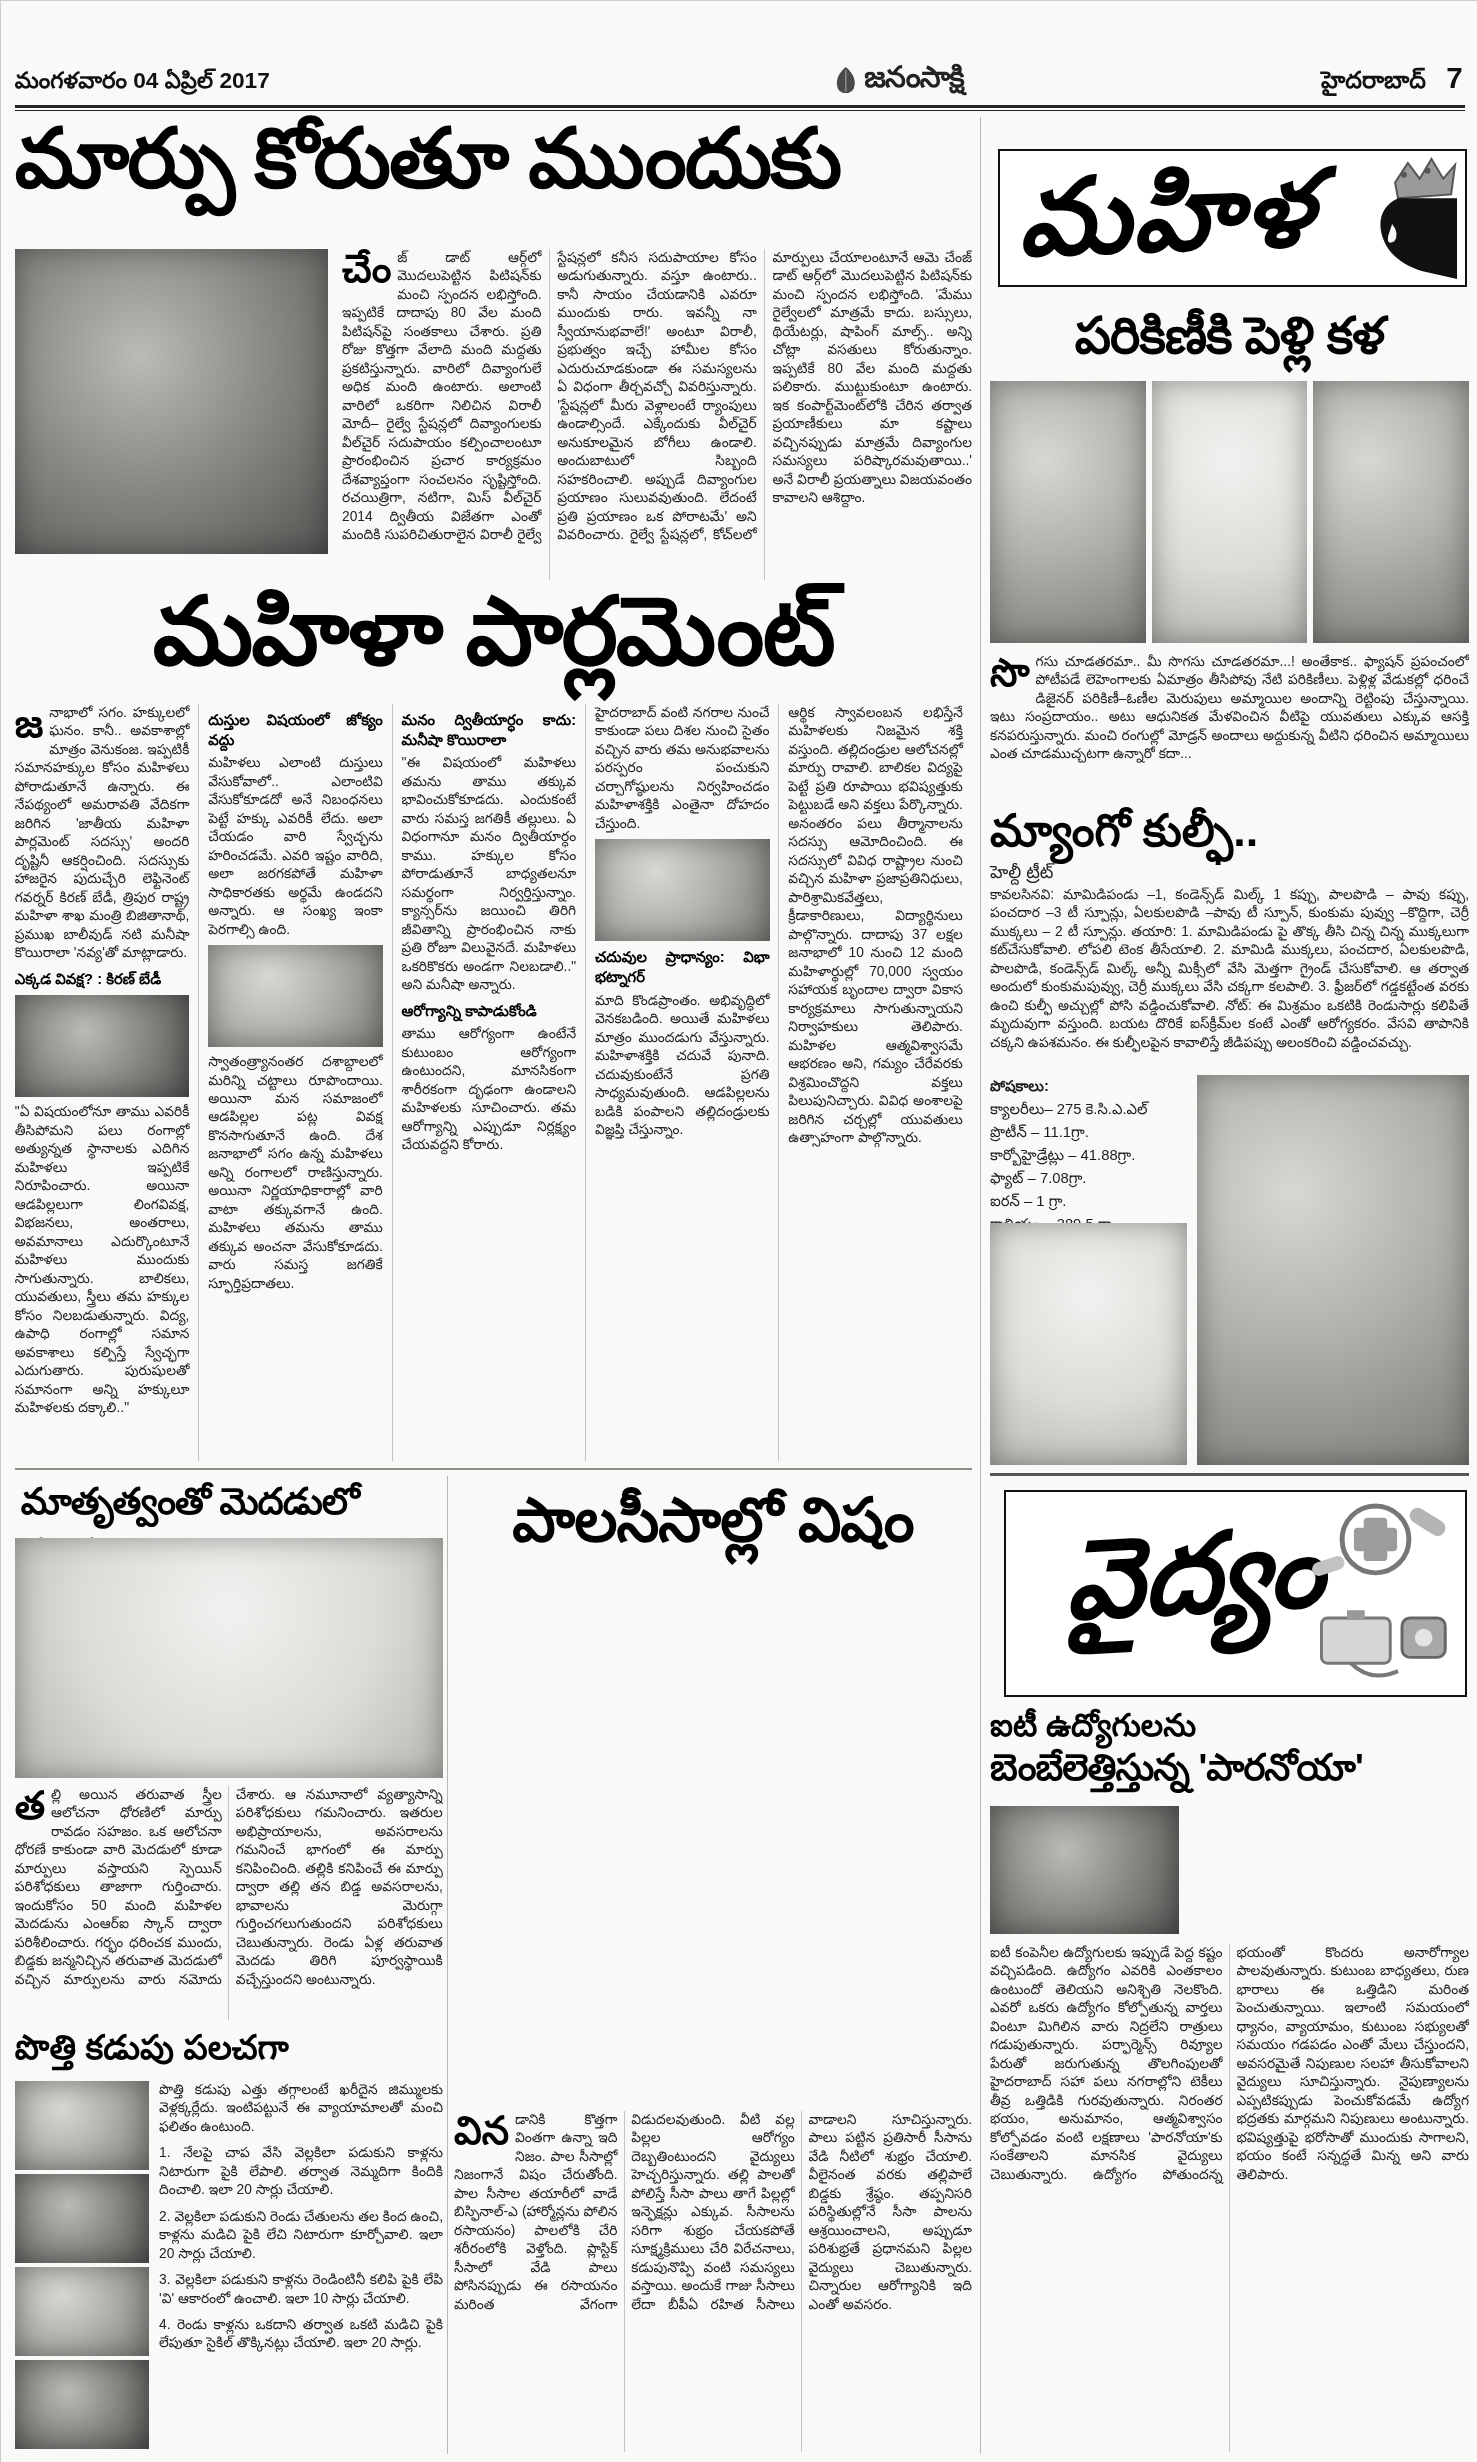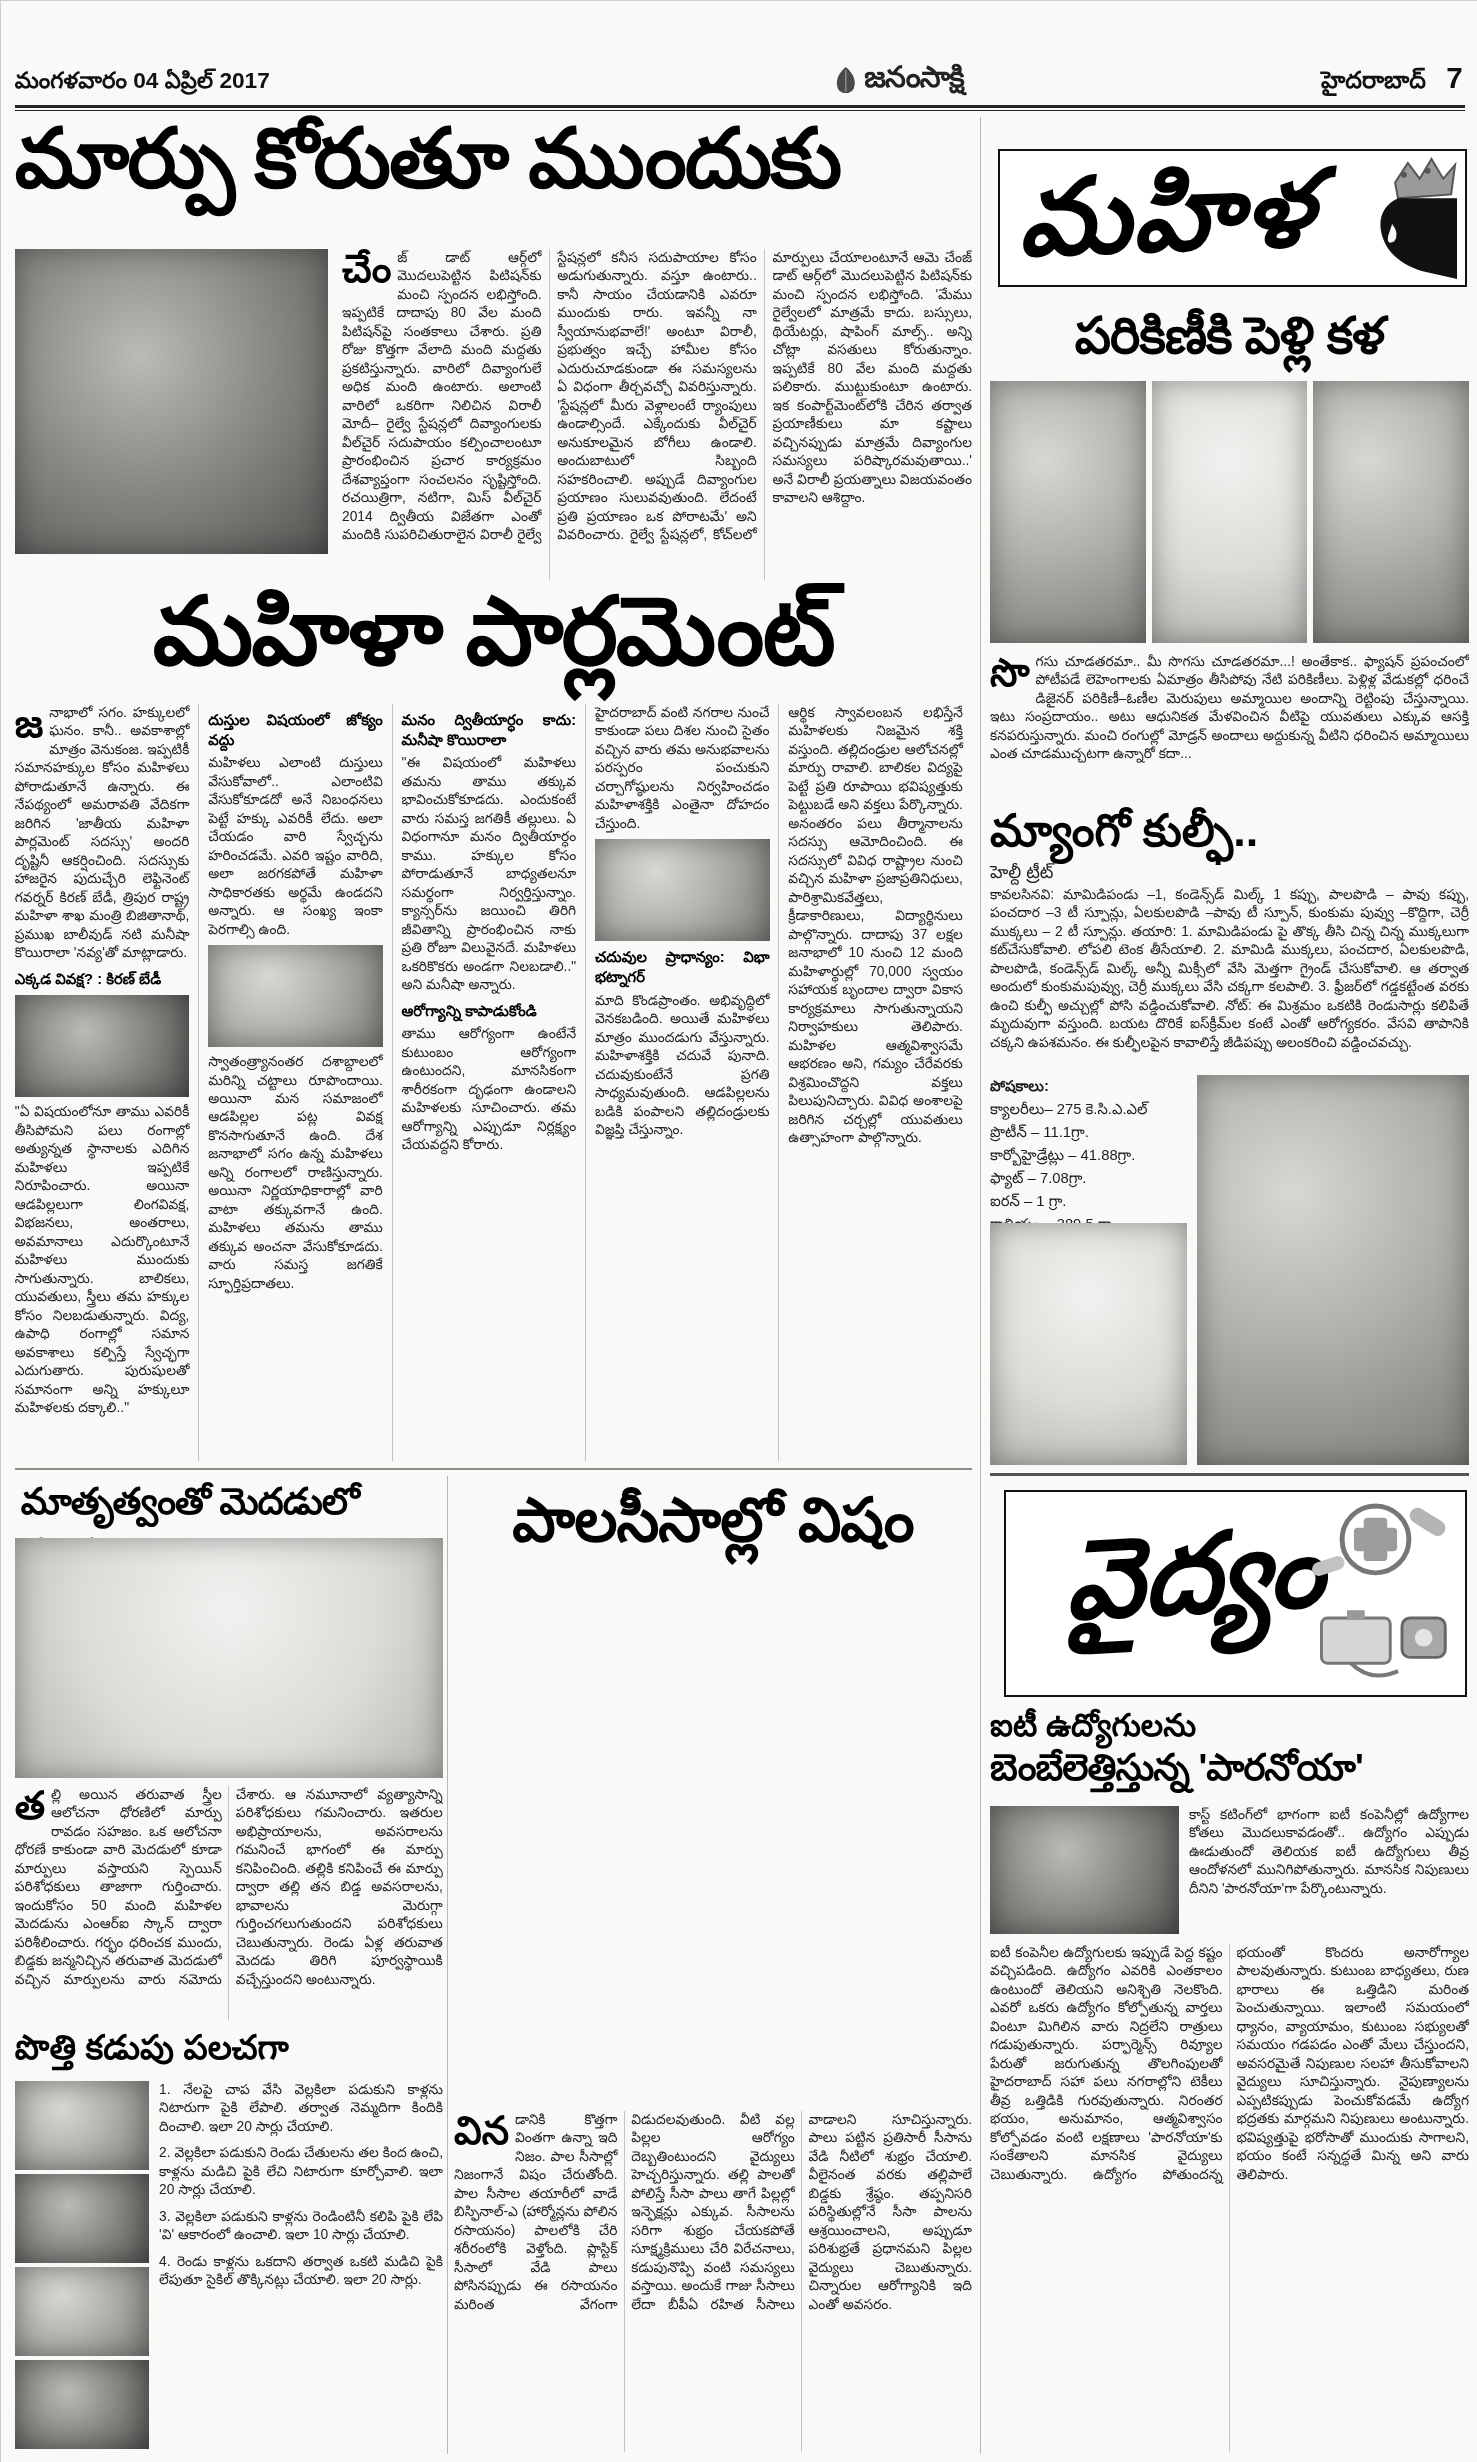--- a/index.html
+++ b/index.html
@@ -168,20 +168,21 @@
     <span>ఇతరుల అభిప్రాయాలను, అవసరాలను గమనించే భాగంలో ఈ మార్పు కనిపించింది. తల్లికి కనిపించే ఈ మార్పు ద్వారా తల్లి తన బిడ్డ అవసరాలను, భావాలను మెరుగ్గా గుర్తించగలుగుతుందని పరిశోధకులు చెబుతున్నారు. రెండు ఏళ్ల తరువాత మెదడు తిరిగి పూర్వస్థాయికి వచ్చేస్తుందని అంటున్నారు.</span>
   </div>
   <div class="mother-sub">పొత్తి కడుపు పలచగా</div>
   <div class="ex-strip">
     <div class="ph"></div>
     <div class="ph dark"></div>
     <div class="ph"></div>
     <div class="ph dark"></div>
   </div>
   <div class="ex-list body-txt">
+    <p>పొత్తి కడుపు ఎత్తు తగ్గాలంటే ఖరీదైన జిమ్ములకు వెళ్లక్కర్లేదు. ఇంటిపట్టునే ఈ వ్యాయామాలతో మంచి ఫలితం ఉంటుంది.</p>
     <p>1. నేలపై చాప వేసి వెల్లకిలా పడుకుని కాళ్లను నిటారుగా పైకి లేపాలి. తర్వాత నెమ్మదిగా కిందికి దించాలి. ఇలా 20 సార్లు చేయాలి.</p>
     <p>2. వెల్లకిలా పడుకుని రెండు చేతులను తల కింద ఉంచి, కాళ్లను మడిచి పైకి లేచి నిటారుగా కూర్చోవాలి. ఇలా 20 సార్లు చేయాలి.</p>
     <p>3. వెల్లకిలా పడుకుని కాళ్లను రెండింటినీ కలిపి పైకి లేపి 'వి' ఆకారంలో ఉంచాలి. ఇలా 10 సార్లు చేయాలి.</p>
     <p>4. రెండు కాళ్లను ఒకదాని తర్వాత ఒకటి మడిచి పైకి లేపుతూ సైకిల్ తొక్కినట్లు చేయాలి. ఇలా 20 సార్లు.</p>
   </div>
 
   <div class="vdiv-bl"></div>
   <div class="poison-hl">పాలసీసాల్లో విషం</div>
   <div class="poison-cols body-txt">
     <span class="dropcap">విన</span><span>డానికి కొత్తగా వింతగా ఉన్నా ఇది నిజం. పాల సీసాల్లో నిజంగానే విషం చేరుతోంది. పాల సీసాల తయారీలో వాడే బిస్ఫినాల్-ఎ (హార్మోన్లను పోలిన రసాయనం) పాలలోకి చేరి శరీరంలోకి వెళ్తోంది. ప్లాస్టిక్ సీసాలో వేడి పాలు పోసినప్పుడు ఈ రసాయనం మరింత వేగంగా విడుదలవుతుంది.</span>
@@ -245,17 +246,16 @@
       <rect x="30" y="120" width="70" height="46" rx="6" fill="#d6d6d6" stroke="#777" stroke-width="3"></rect>
       <rect x="56" y="112" width="18" height="10" fill="#999"></rect>
       <rect x="112" y="120" width="44" height="40" rx="8" fill="#a8a8a8" stroke="#666" stroke-width="3"></rect>
       <circle cx="134" cy="140" r="9" fill="#e4e4e4"></circle>
       <path d="M60 166 q20 20 48 8" stroke="#777" stroke-width="4" fill="none"></path>
     </svg>
   </div>
   <div class="vaid-h1">ఐటీ ఉద్యోగులను</div>
   <div class="vaid-h2">బెంబేలెత్తిస్తున్న 'పారనోయా'</div>
   <div class="ph dark vaid-photo"></div>
-  <div class="vaid-lead body-txt">కాస్ట్ కటింగ్‌లో భాగంగా ఐటీ కంపెనీల్లో ఉద్యోగాల కోతలు మొదలుకావడంతో.. ఉద్యోగం ఎప్పుడు ఊడుతుందో తెలియక ఐటీ ఉద్యోగులు తీవ్ర ఆందోళనలో మునిగిపోతున్నారు. మానసిక నిపుణులు దీనిని 'పారనోయా'గా పేర్కొంటున్నారు.</div>
   <div class="vaid-cols body-txt">ఐటీ కంపెనీల ఉద్యోగులకు ఇప్పుడే పెద్ద కష్టం వచ్చిపడింది. ఉద్యోగం ఎవరికి ఎంతకాలం ఉంటుందో తెలియని అనిశ్చితి నెలకొంది. ఎవరో ఒకరు ఉద్యోగం కోల్పోతున్న వార్తలు వింటూ మిగిలిన వారు నిద్రలేని రాత్రులు గడుపుతున్నారు. పర్ఫార్మెన్స్ రివ్యూల పేరుతో జరుగుతున్న తొలగింపులతో హైదరాబాద్ సహా పలు నగరాల్లోని టెకీలు తీవ్ర ఒత్తిడికి గురవుతున్నారు. నిరంతర భయం, అనుమానం, ఆత్మవిశ్వాసం కోల్పోవడం వంటి లక్షణాలు 'పారనోయా'కు సంకేతాలని మానసిక వైద్యులు చెబుతున్నారు. ఉద్యోగం పోతుందన్న భయంతో కొందరు అనారోగ్యాల పాలవుతున్నారు. కుటుంబ బాధ్యతలు, రుణ భారాలు ఈ ఒత్తిడిని మరింత పెంచుతున్నాయి. ఇలాంటి సమయంలో ధ్యానం, వ్యాయామం, కుటుంబ సభ్యులతో సమయం గడపడం ఎంతో మేలు చేస్తుందని, అవసరమైతే నిపుణుల సలహా తీసుకోవాలని వైద్యులు సూచిస్తున్నారు. నైపుణ్యాలను ఎప్పటికప్పుడు పెంచుకోవడమే ఉద్యోగ భద్రతకు మార్గమని నిపుణులు అంటున్నారు. భవిష్యత్తుపై భరోసాతో ముందుకు సాగాలని, భయం కంటే సన్నద్ధతే మిన్న అని వారు తెలిపారు.</div>
 
 </div>
 
 
 </body></html>

